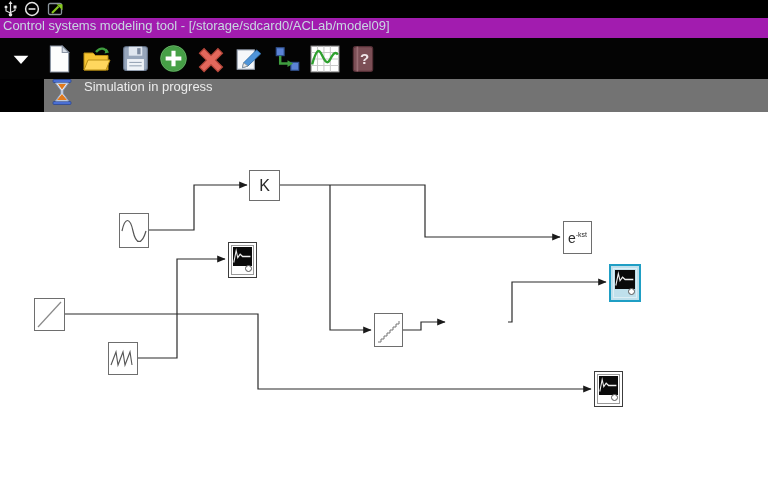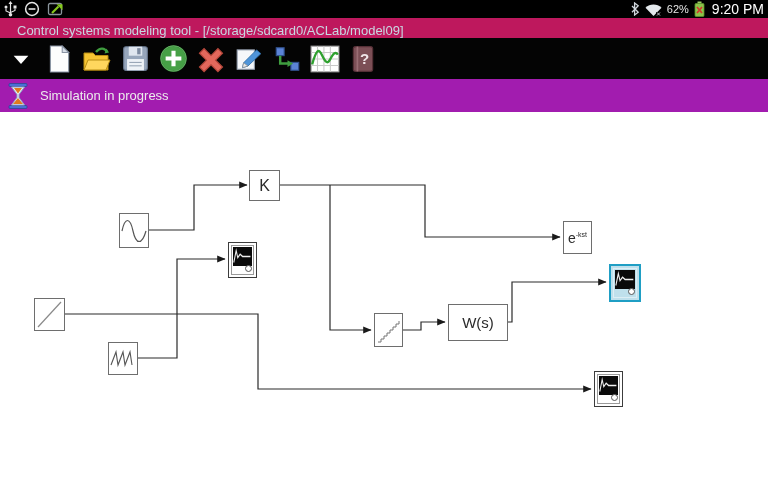--- a/index.html
+++ b/index.html
@@ -8,27 +8,27 @@
     background:#000;font-family:"Liberation Sans",sans-serif;
     -webkit-font-smoothing:antialiased;
   }
   
   .statusbar{height:18px;background:#000;display:flex;align-items:center;padding:0 4px;}
   .sb-left{display:flex;align-items:center;gap:7px;}
   .sb-right{margin-left:auto;display:flex;align-items:center;gap:5px;}
   .sb-text{color:#e6e6e6;font-size:11px;}
   .sb-time{color:#fff;font-size:14px;margin-left:2px;}
   
-  .titlebar{height:20px;background:#be185d;color:#c9d7e2;font-size:13px;
-    display:flex;align-items:flex-end;padding:0 17px;white-space:nowrap;}
+  .titlebar{height:20px;background:#a21caf;color:#c9d7e2;font-size:13px;
+    display:flex;align-items:flex-start;padding:0 3px;white-space:nowrap;}
   
   .toolbar{height:41px;background:#040404;display:flex;align-items:center;gap:8px;padding:0 6px;}
   .tbtn{width:30px;height:30px;display:flex;align-items:center;justify-content:center;}
   
-  .simbar{height:33px;background:#a21caf;display:flex;align-items:center;padding:0 8px;}
+  .simbar{height:33px;background:#737373;display:flex;align-items:flex-start;padding:0 8px;margin-left:44px;}
   .sim-text{color:#ececec;font-size:13px;margin-left:12px;}
   .cancel-btn{margin-left:14px;background:#5b5b5b;border:1px solid #6f6f6f;
     color:#fff;font-size:15px;font-family:"Liberation Sans",sans-serif;
     padding:4px 11px;line-height:18px;}
   
   .canvas{position:absolute;top:112px;left:0;width:768px;height:368px;background:#fff;}
   .wires{position:absolute;left:0;top:0;width:768px;height:368px;}
   .block{position:absolute;background:#fff;border:1px solid #6e6e6e;box-sizing:border-box;
     display:flex;align-items:center;justify-content:center;color:#2b2b2b;}
   .block svg{display:block;}
@@ -64,37 +64,20 @@
     </svg>
     <svg width="16" height="16" viewBox="0 0 16 16">
       <circle cx="8" cy="8" r="6.4" stroke="#e6e6e6" stroke-width="1.5" fill="none"></circle>
       <line x1="4.6" y1="8" x2="11.4" y2="8" stroke="#e6e6e6" stroke-width="1.6"></line>
     </svg>
     <svg width="19" height="16" viewBox="0 0 19 16">
       <rect x="1.5" y="2.5" width="13" height="11" rx="1.5" stroke="#8a949c" stroke-width="1.3" fill="none"></rect>
       <path d="M5 12L11.5 5.5" stroke="#86c81e" stroke-width="2.2" fill="none"></path>
       <path d="M9.5 3.2h6v6z" fill="#86c81e"></path>
     </svg>
-  </div>
-  <div class="sb-right">
-    <svg width="10" height="14" viewBox="0 0 10 14">
-      <path d="M2 4l6.2 6.2L4.6 13V1l3.6 2.8L2 10.2" stroke="#cfd6dc" stroke-width="1.3" fill="none"></path>
-    </svg>
-    <svg width="17" height="13" viewBox="0 0 17 13">
-      <path d="M0.5 4.8A11.5 11.5 0 0 1 16.5 4.8L8.5 13z" fill="#e3e8ec"></path>
-      <rect x="11" y="9" width="5" height="4" fill="#000"></rect>
-      <path d="M12 12.5l3-3M12 9.5l3 3" stroke="#cfd6dc" stroke-width="0.9"></path>
-    </svg>
-    <span class="sb-text">62%</span>
-    <svg width="11" height="16" viewBox="0 0 11 16">
-      <rect x="3.5" y="0.5" width="4" height="2.5" fill="#9ccc65"></rect>
-      <rect x="1" y="2.5" width="9" height="13" rx="1" fill="#8bc34a" stroke="#5a8f2a" stroke-width="0.8"></rect>
-      <path d="M3 6l5 6M8 6l-5 6" stroke="#d33a2c" stroke-width="1.7"></path>
-    </svg>
-    <span class="sb-time">9:20 PM</span>
   </div>
 </div>
 
 <div class="titlebar">
   <span>Control systems modeling tool - [/storage/sdcard0/ACLab/model09]</span>
 </div>
 
 <div class="toolbar">
   <div class="tbtn">
     <svg width="22" height="22" viewBox="0 0 24 24">
@@ -232,23 +215,20 @@
       <path d="M1 21L6 8l2 13L13 8l2 13L20 8l2 13" stroke="#555" stroke-width="1.1" fill="none"></path>
     </svg>
   </div>
 
   <div class="block" style="left:374px;top:201px;width:29px;height:34px;">
     <svg width="25" height="30" viewBox="0 0 25 30">
       <path d="M2 27h3v-3h3v-3h3v-3h3v-3h3v-3h3v-3h3v-3" stroke="#777" stroke-width="1" fill="none"></path>
     </svg>
   </div>
 
-  <div class="block lbl-tf" style="left:448px;top:192px;width:60px;height:37px;">
-    <span>W(s)</span>
-  </div>
 
   <div class="block lbl-delay" style="left:563px;top:109px;width:29px;height:33px;">
     <span><span>e</span><sup>-kst</sup></span>
   </div>
 
   <div class="block scope selected" style="left:609px;top:152px;width:32px;height:38px;">
     <div class="scope-inner">
       <div class="scope-screen">
         <svg viewBox="0 0 24 16" preserveAspectRatio="none">
           <polyline points="1,13 4,3 6,9 9,6 12,8 22,8" stroke="#f0f0f0" stroke-width="1.3" fill="none"></polyline>

